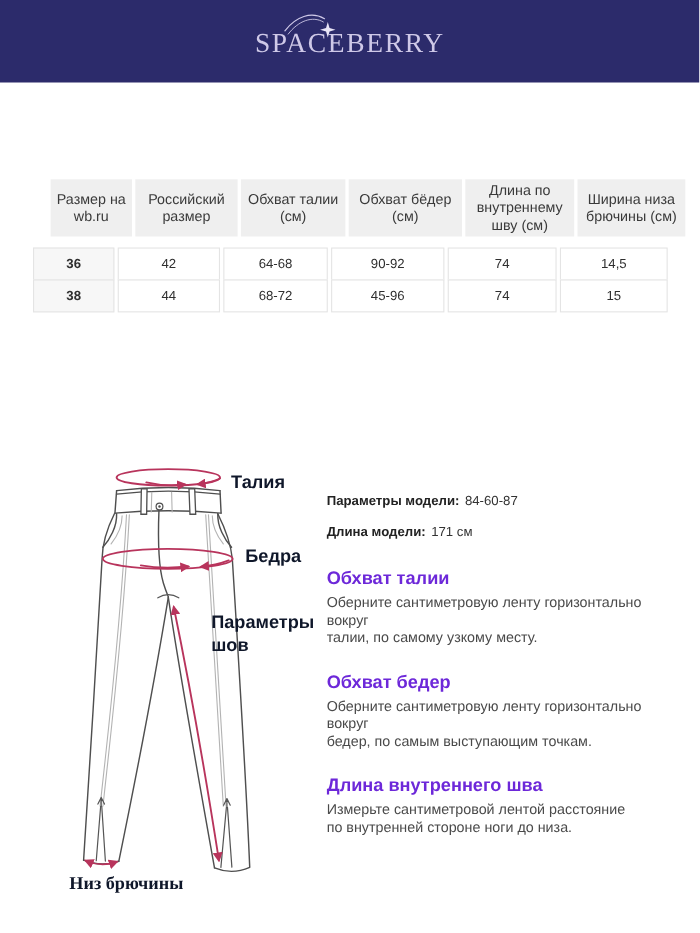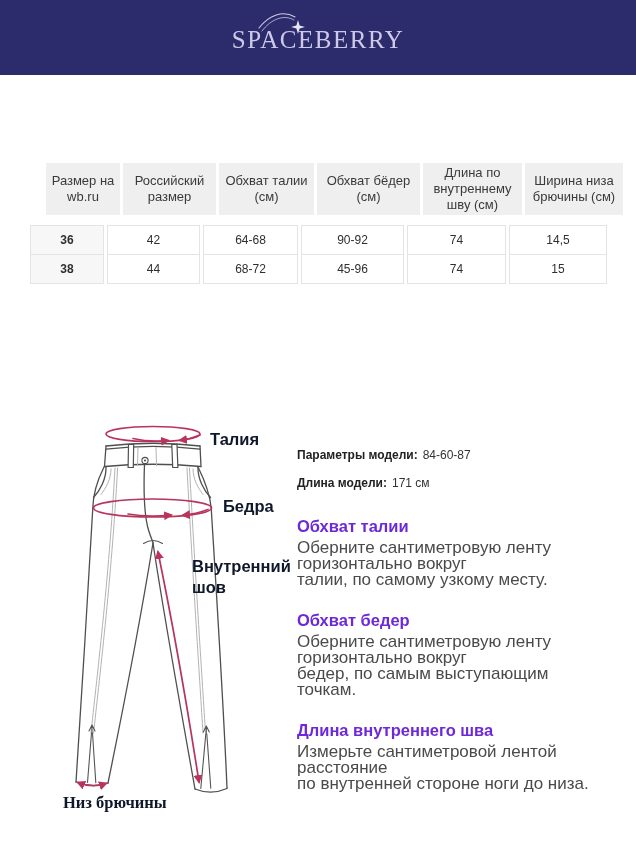--- a/index.html
+++ b/index.html
@@ -50,21 +50,21 @@
   .right-col{position:absolute;left:297px;top:441px;width:315px;}
   .mi-line{font-size:12px;line-height:28px;color:#333;}
   .mi-line .l{font-weight:700;color:#222;}
   .mi-line .v{font-weight:400;margin-left:5px;color:#333;}
   .model-info{margin-bottom:19px;}
   .section{margin-bottom:22px;}
   .section h3{
     margin:4px 0 4px 0;font-size:16.5px;line-height:20px;font-weight:700;color:#6d28d9;
   }
   .measure-text{
-    margin:0;font-size:17px;line-height:16px;color:#4a4a4a;white-space:pre-line;
+    margin:0;font-size:13px;line-height:16px;color:#4a4a4a;white-space:pre-line;
   }
 </style>
 </head>
 <body>
 
 <div class="page">
 
   <div class="band">
     <svg class="comet" viewBox="0 0 60 34">
       <path d="M4,22 C14,9 28,4 40,11" fill="none" stroke="#cfc9e8" stroke-width="1.1" stroke-linecap="round"></path>
@@ -162,21 +162,21 @@
       <ellipse class="pink" cx="122.5" cy="88" rx="59" ry="9"></ellipse>
       <path class="pink" d="M98,94 Q118,97.5 141,95" marker-end="url(#ah)"></path>
       <path class="pink" d="M178,89.5 Q166,94 153,95.2" marker-end="url(#ah)"></path>
     </g>
     <path class="pink" d="M169,362 C159,298 142,200 128,132" marker-start="url(#ah)" marker-end="url(#ah)"></path>
     <path class="pink" d="M48,362.5 Q62,368.5 76,363.5" marker-start="url(#ah)" marker-end="url(#ah)"></path>
   </svg>
 
   <div class="dlabel" style="left:210px;top:429px;">Талия</div>
   <div class="dlabel" style="left:223px;top:496px;">Бедра</div>
-  <div class="dlabel wrap" style="left:192px;top:556px;">Внутренний шов</div>
+  <div class="dlabel wrap" style="left:192px;top:556px;">Параметры шов</div>
   <div class="dlabel" style="left:63px;top:792px;font-family:Liberation Serif, serif;">Низ брючины</div>
 
   <div class="right-col">
     <div class="model-info">
       <div class="mi-line">
         <span class="l">Параметры модели:</span><span class="v">84-60-87</span>
       </div>
       <div class="mi-line">
         <span class="l">Длина модели:</span><span class="v">171 см</span>
       </div>

